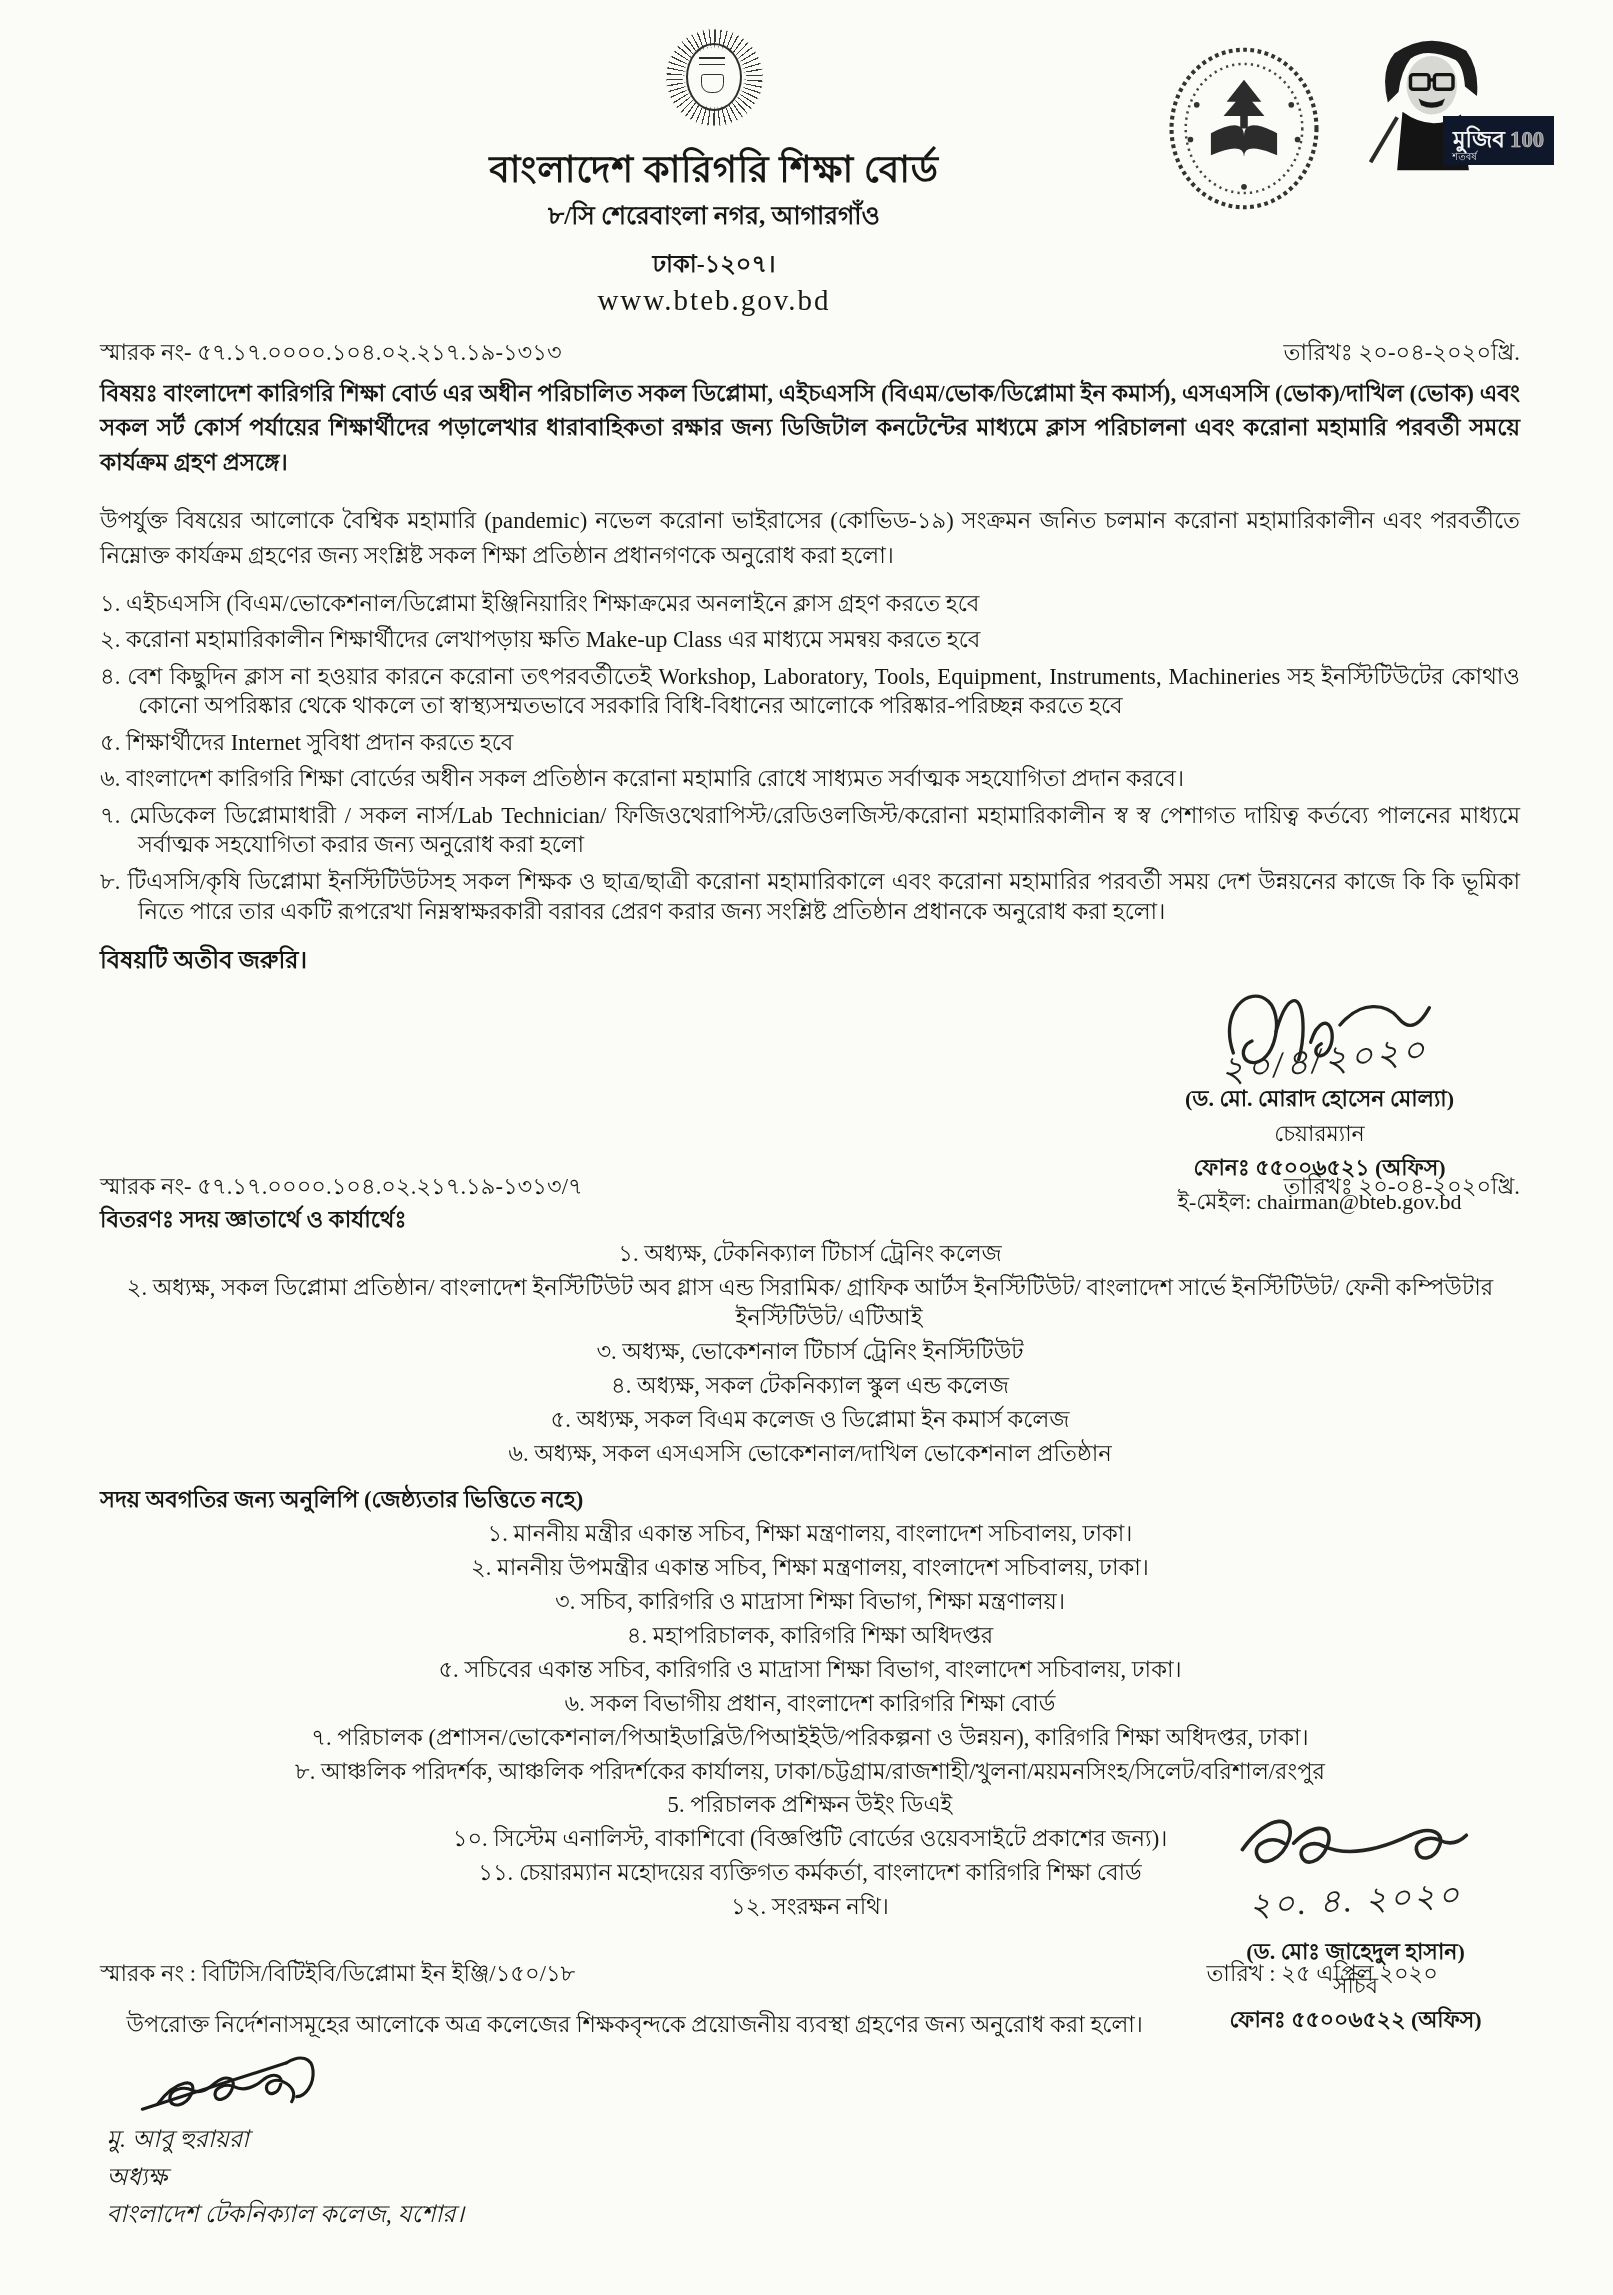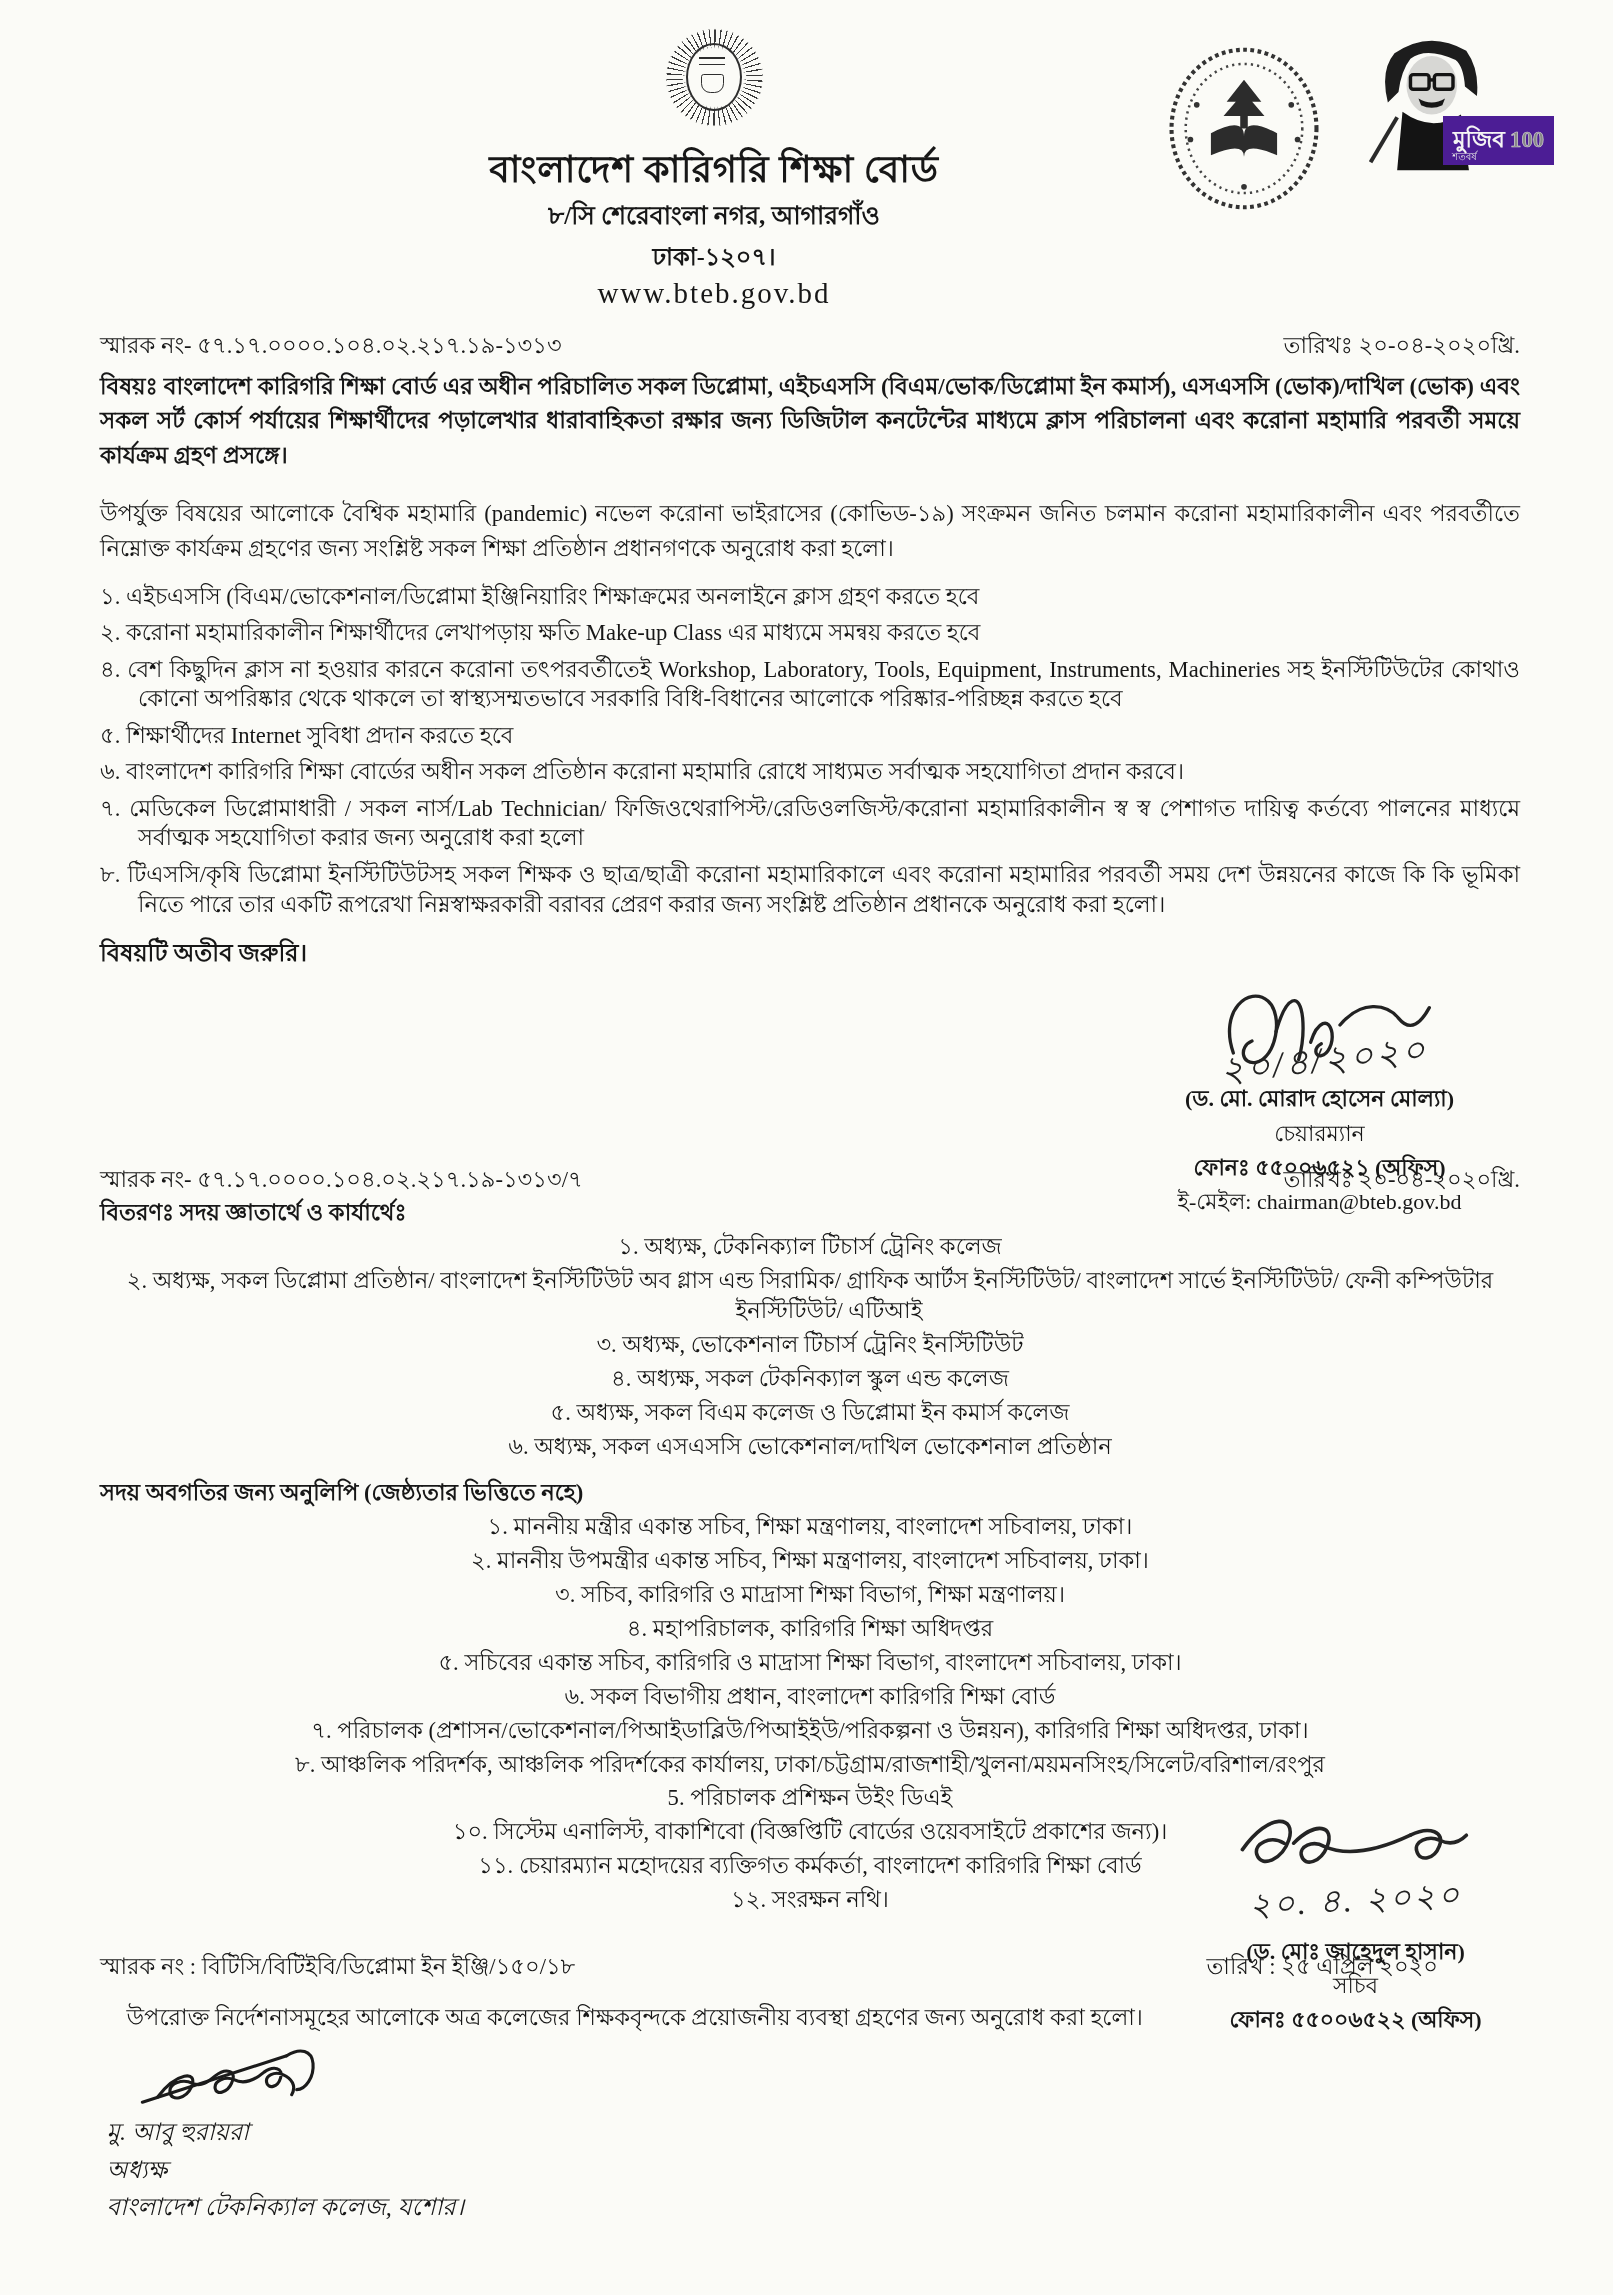--- a/index.html
+++ b/index.html
@@ -22,27 +22,27 @@
     background:repeating-conic-gradient(#3a3a3a 0deg 1.6deg, transparent 1.6deg 7.2deg);
     -webkit-mask-image:radial-gradient(circle, transparent 0 30%, #000 34% 49%, transparent 51%);
     mask-image:radial-gradient(circle, transparent 0 30%, #000 34% 49%, transparent 51%);
   }
   .emblem .core{position:absolute;left:50%;top:50%;width:52px;height:64px;transform:translate(-50%,-50%);
     border:2px solid #2e2e2e;border-radius:50%;}
   .emblem .core:before{content:"";position:absolute;left:10.6px;top:12px;width:26.5px;height:5.3px;border-top:2px solid #2e2e2e;border-bottom:1.3px solid #2e2e2e;}
   .emblem .core:after{content:"";position:absolute;left:13.3px;top:29px;width:21px;height:17px;border:1.3px solid #2e2e2e;border-radius:2.7px 2.7px 9.3px 9.3px;}
   .org-name{font-size:37px;font-weight:700;letter-spacing:0.7px;margin-top:4px;line-height:1.2;}
   .addr-line{font-size:25px;font-weight:700;margin-top:8px;line-height:1.25;}
-  .city-line{font-size:24px;font-weight:700;margin-top:11px;line-height:1.25;}
+  .city-line{font-size:24px;font-weight:700;margin-top:18px;line-height:1.25;}
   .website{font-size:29px;font-weight:400;margin-top:4px;letter-spacing:2px;line-height:1.2;}
 
   
   .seal-logo{position:absolute;top:45px;right:291px;width:158px;height:167px;}
   .mujib-logo{position:absolute;top:32px;right:60px;width:210px;height:157px;}
-  .mujib-badge{position:absolute;right:0;bottom:24px;width:111px;height:49px;background:#4c1d95;
+  .mujib-badge{position:absolute;right:0;bottom:24px;width:111px;height:49px;background:#0f172a;
     display:flex;align-items:center;justify-content:center;gap:5.3px;}
   .mujib-badge .mj-text{color:#f4f4f4;font-size:22.6px;font-weight:700;line-height:1;}
   .mujib-badge .mj-sub{position:absolute;bottom:2.7px;left:9.3px;color:#e8e8e8;font-size:10px;line-height:1;}
   .mujib-badge .mj-num{color:#888;font-size:22.6px;font-weight:700;-webkit-text-stroke:0.7px #cfcfcf;line-height:1;}
 
   
   .memo-row{display:flex;justify-content:space-between;align-items:baseline;font-size:22.6px;line-height:1.3;}
   .memo-row.first{margin-top:20px;}
   .memo-row .date{white-space:nowrap;}
 

